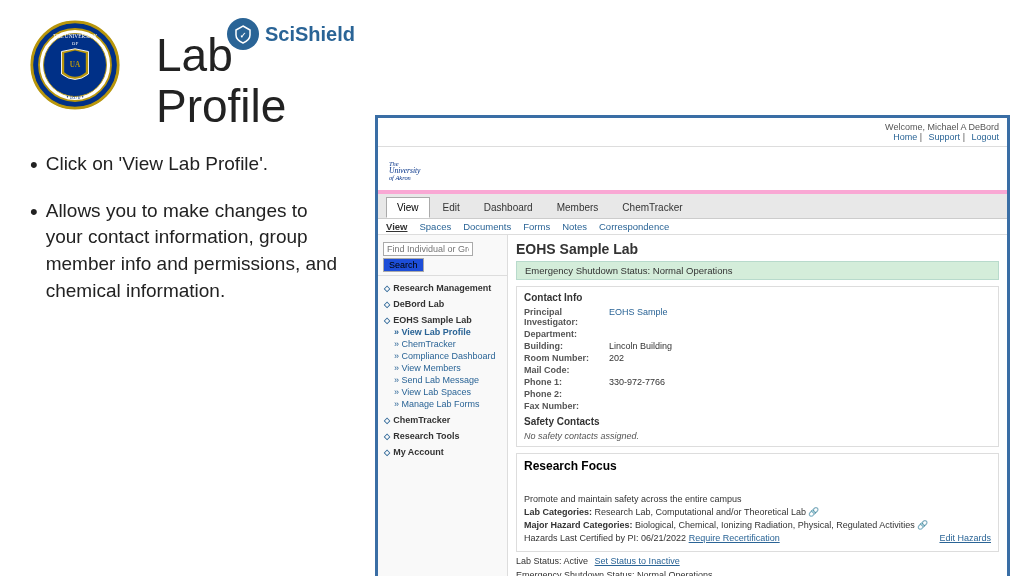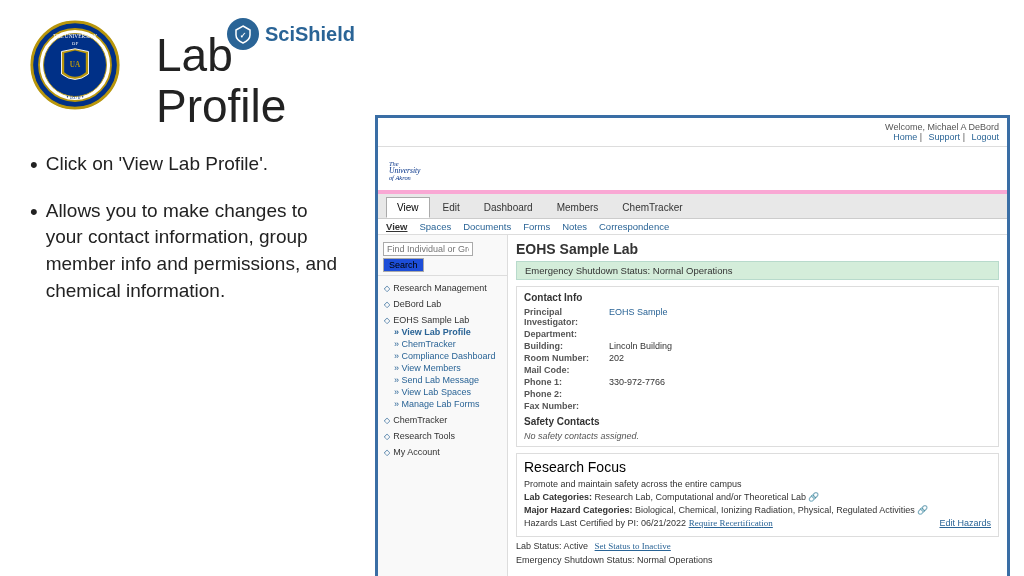--- a/index.html
+++ b/index.html
@@ -204,21 +204,21 @@
       display: block;
       margin-top: 2px;
     }
 
     .sidebar-section {
       font-size: 9px;
       padding: 2px 6px;
     }
     .sidebar-section .section-header {
       color: #333;
-      font-weight: normal;
+      font-weight: bold;
       padding: 1px 0;
       display: flex;
       align-items: center;
       gap: 3px;
     }
     .sidebar-section .section-header::before {
       content: "◇";
       font-size: 8px;
       color: #2a6496;
     }
@@ -290,36 +290,35 @@
       font-size: 9px;
       font-style: italic;
     }
 
     .research-box {
       border: 1px solid #ddd;
       padding: 5px 7px;
       font-size: 9px;
     }
     .research-title {
-      font-weight: normal;
-      font-size: 14px;
-      margin-bottom: 4px;
+      font-weight: bold;
+      font-size: 12px;
+      margin-bottom: 21px;
     }
     .research-row {
       margin-bottom: 3px;
       color: #333;
     }
     .research-row span.label {
       font-weight: bold;
     }
     .research-link {
       color: #2a6496;
       text-decoration: underline;
       cursor: pointer;
-      font-family: Liberation Serif, serif;
     }
     .edit-link {
       color: #2a6496;
       font-size: 9px;
       float: right;
       text-decoration: underline;
       cursor: pointer;
     }
 
     .status-row {

